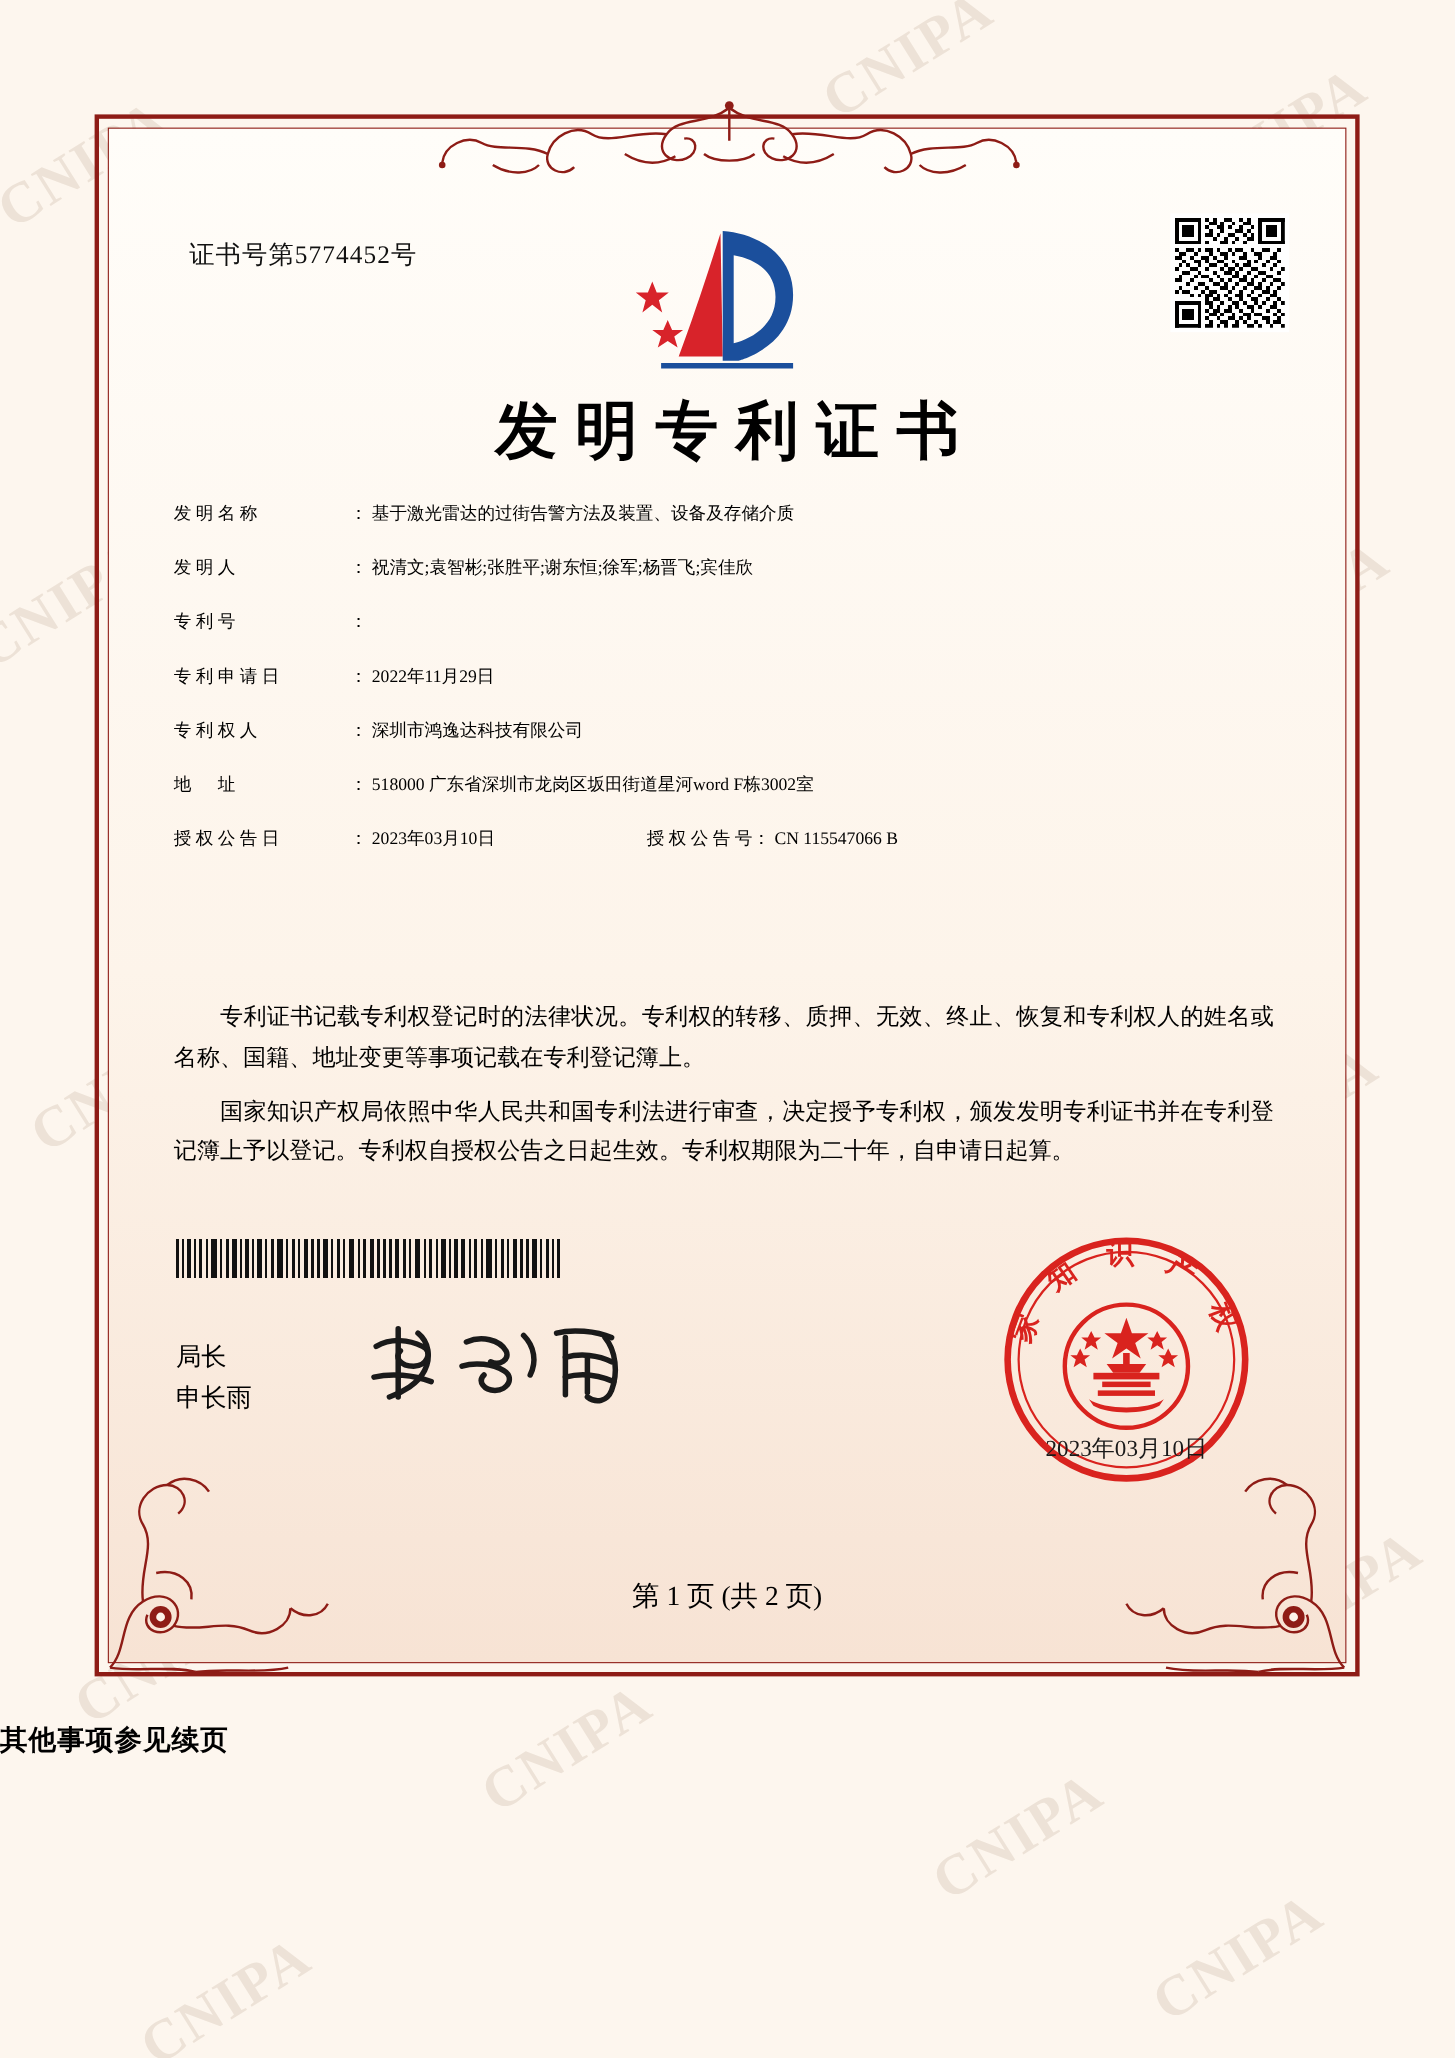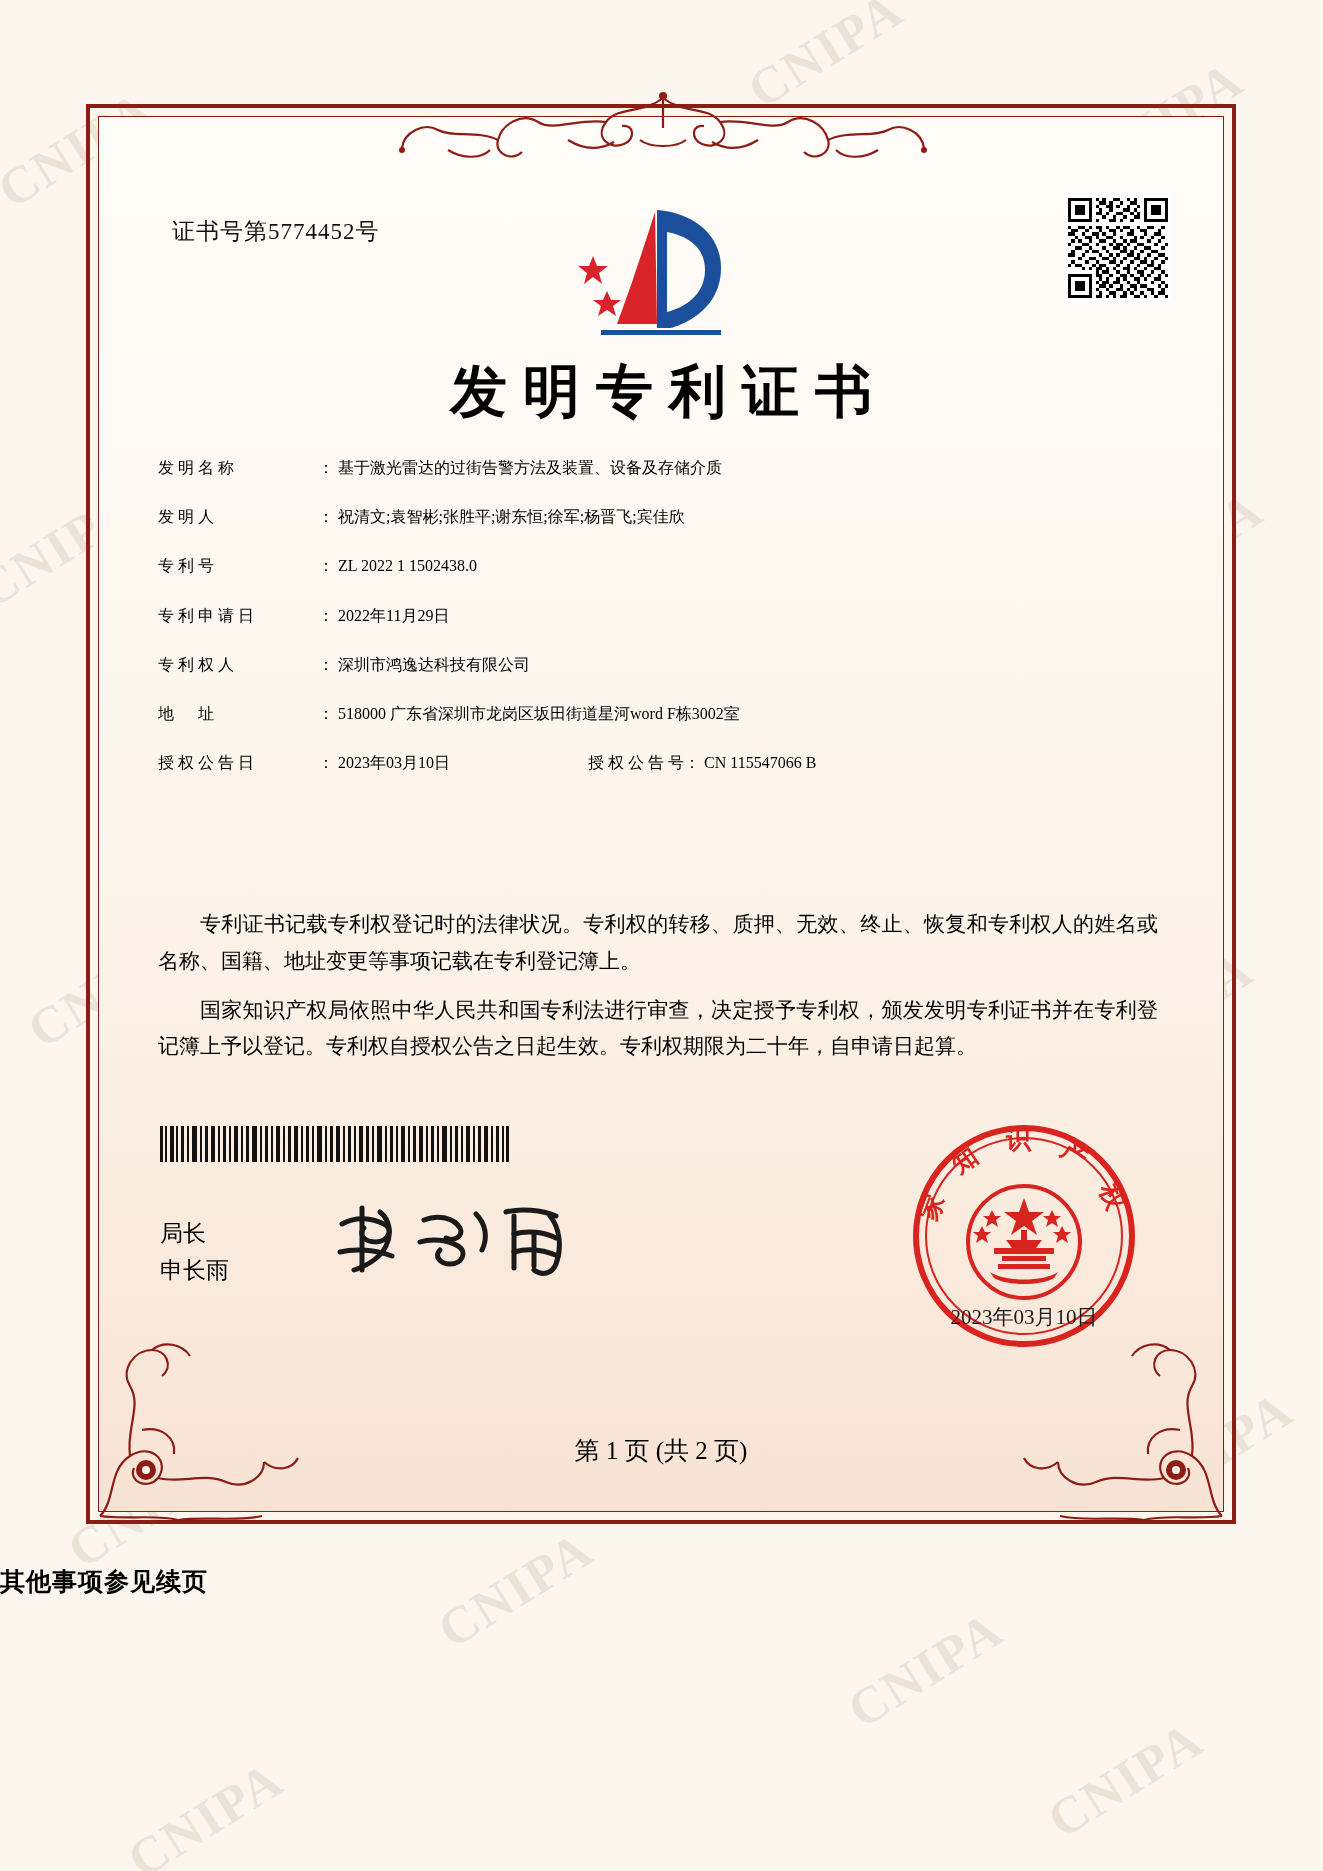--- a/index.html
+++ b/index.html
@@ -565,21 +565,20 @@
         </div>
         <div class="field-colon">：</div>
         <div class="field-value">祝清文;袁智彬;张胜平;谢东恒;徐军;杨晋飞;宾佳欣</div>
       </div>
 
       <div class="field-row">
         <div class="field-label">
           <span class="lbl-text">专 利 号</span>
         </div>
         <div class="field-colon">：</div>
-        <div class="field-value">ZL 2022 1 1502438.0</div>
       </div>
 
       <div class="field-row">
         <div class="field-label">
           <span class="lbl-text">专 利 申 请 日</span>
         </div>
         <div class="field-colon">：</div>
         <div class="field-value">2022年11月29日</div>
       </div>
 

